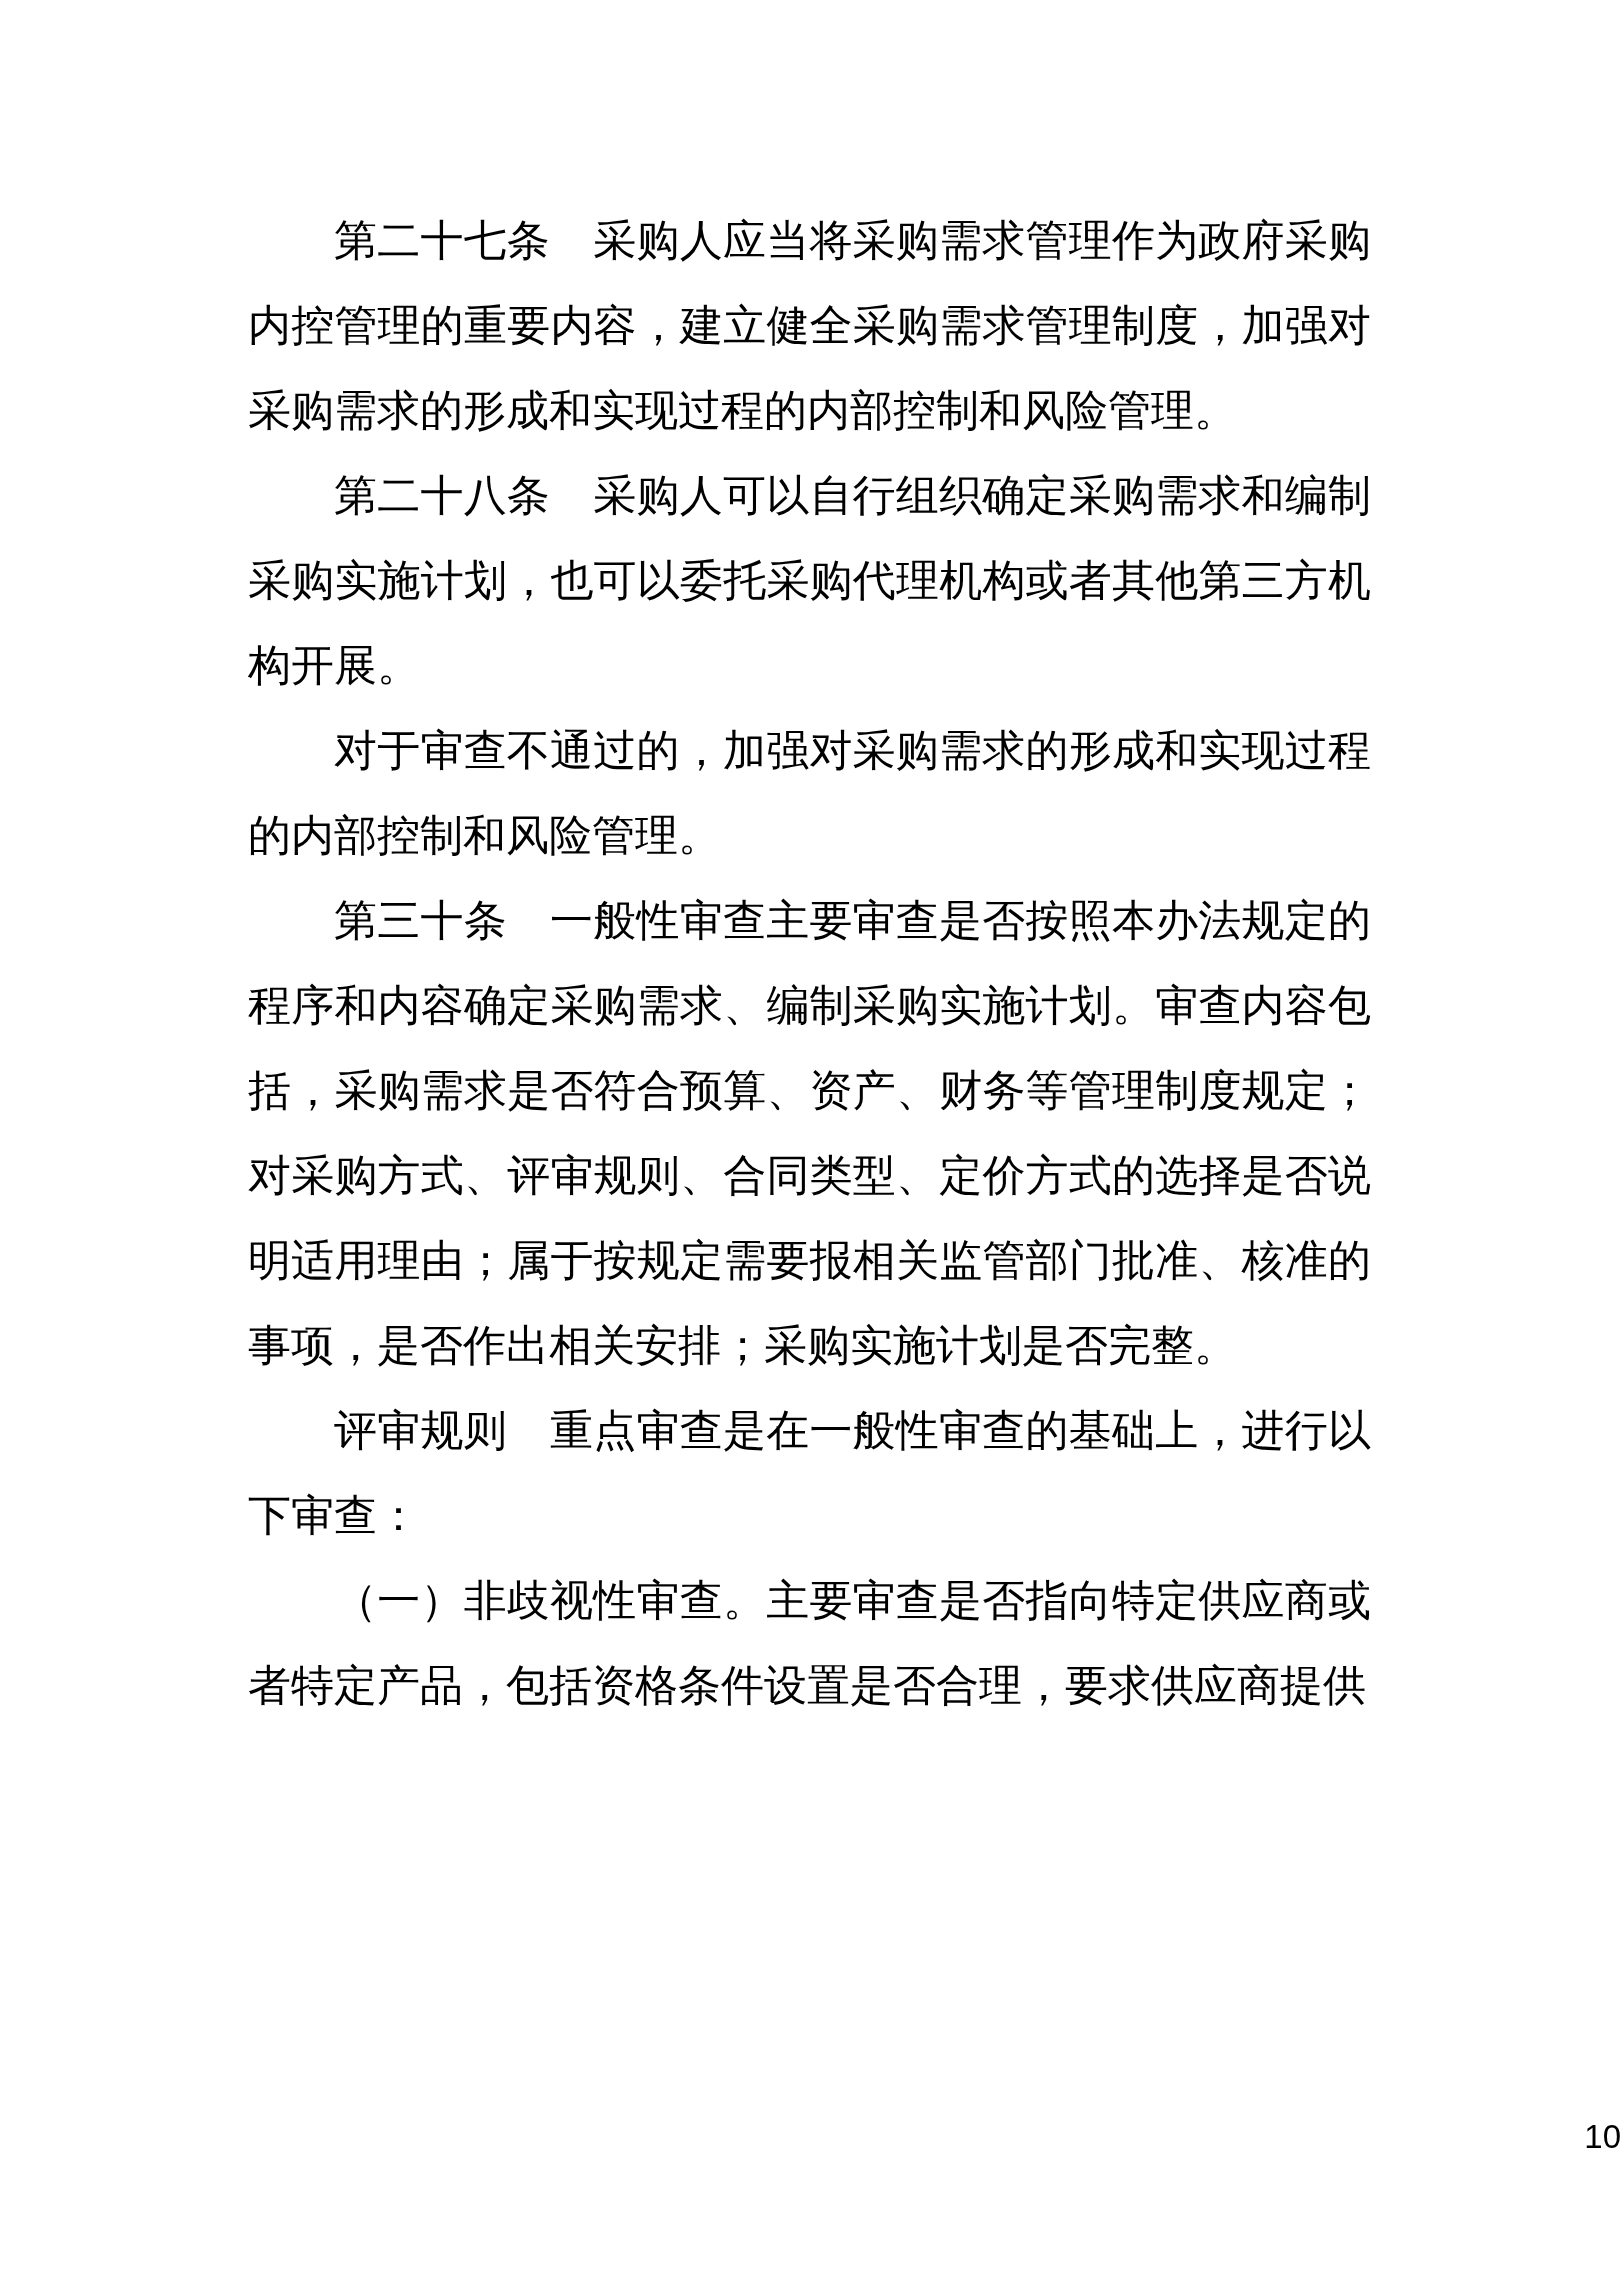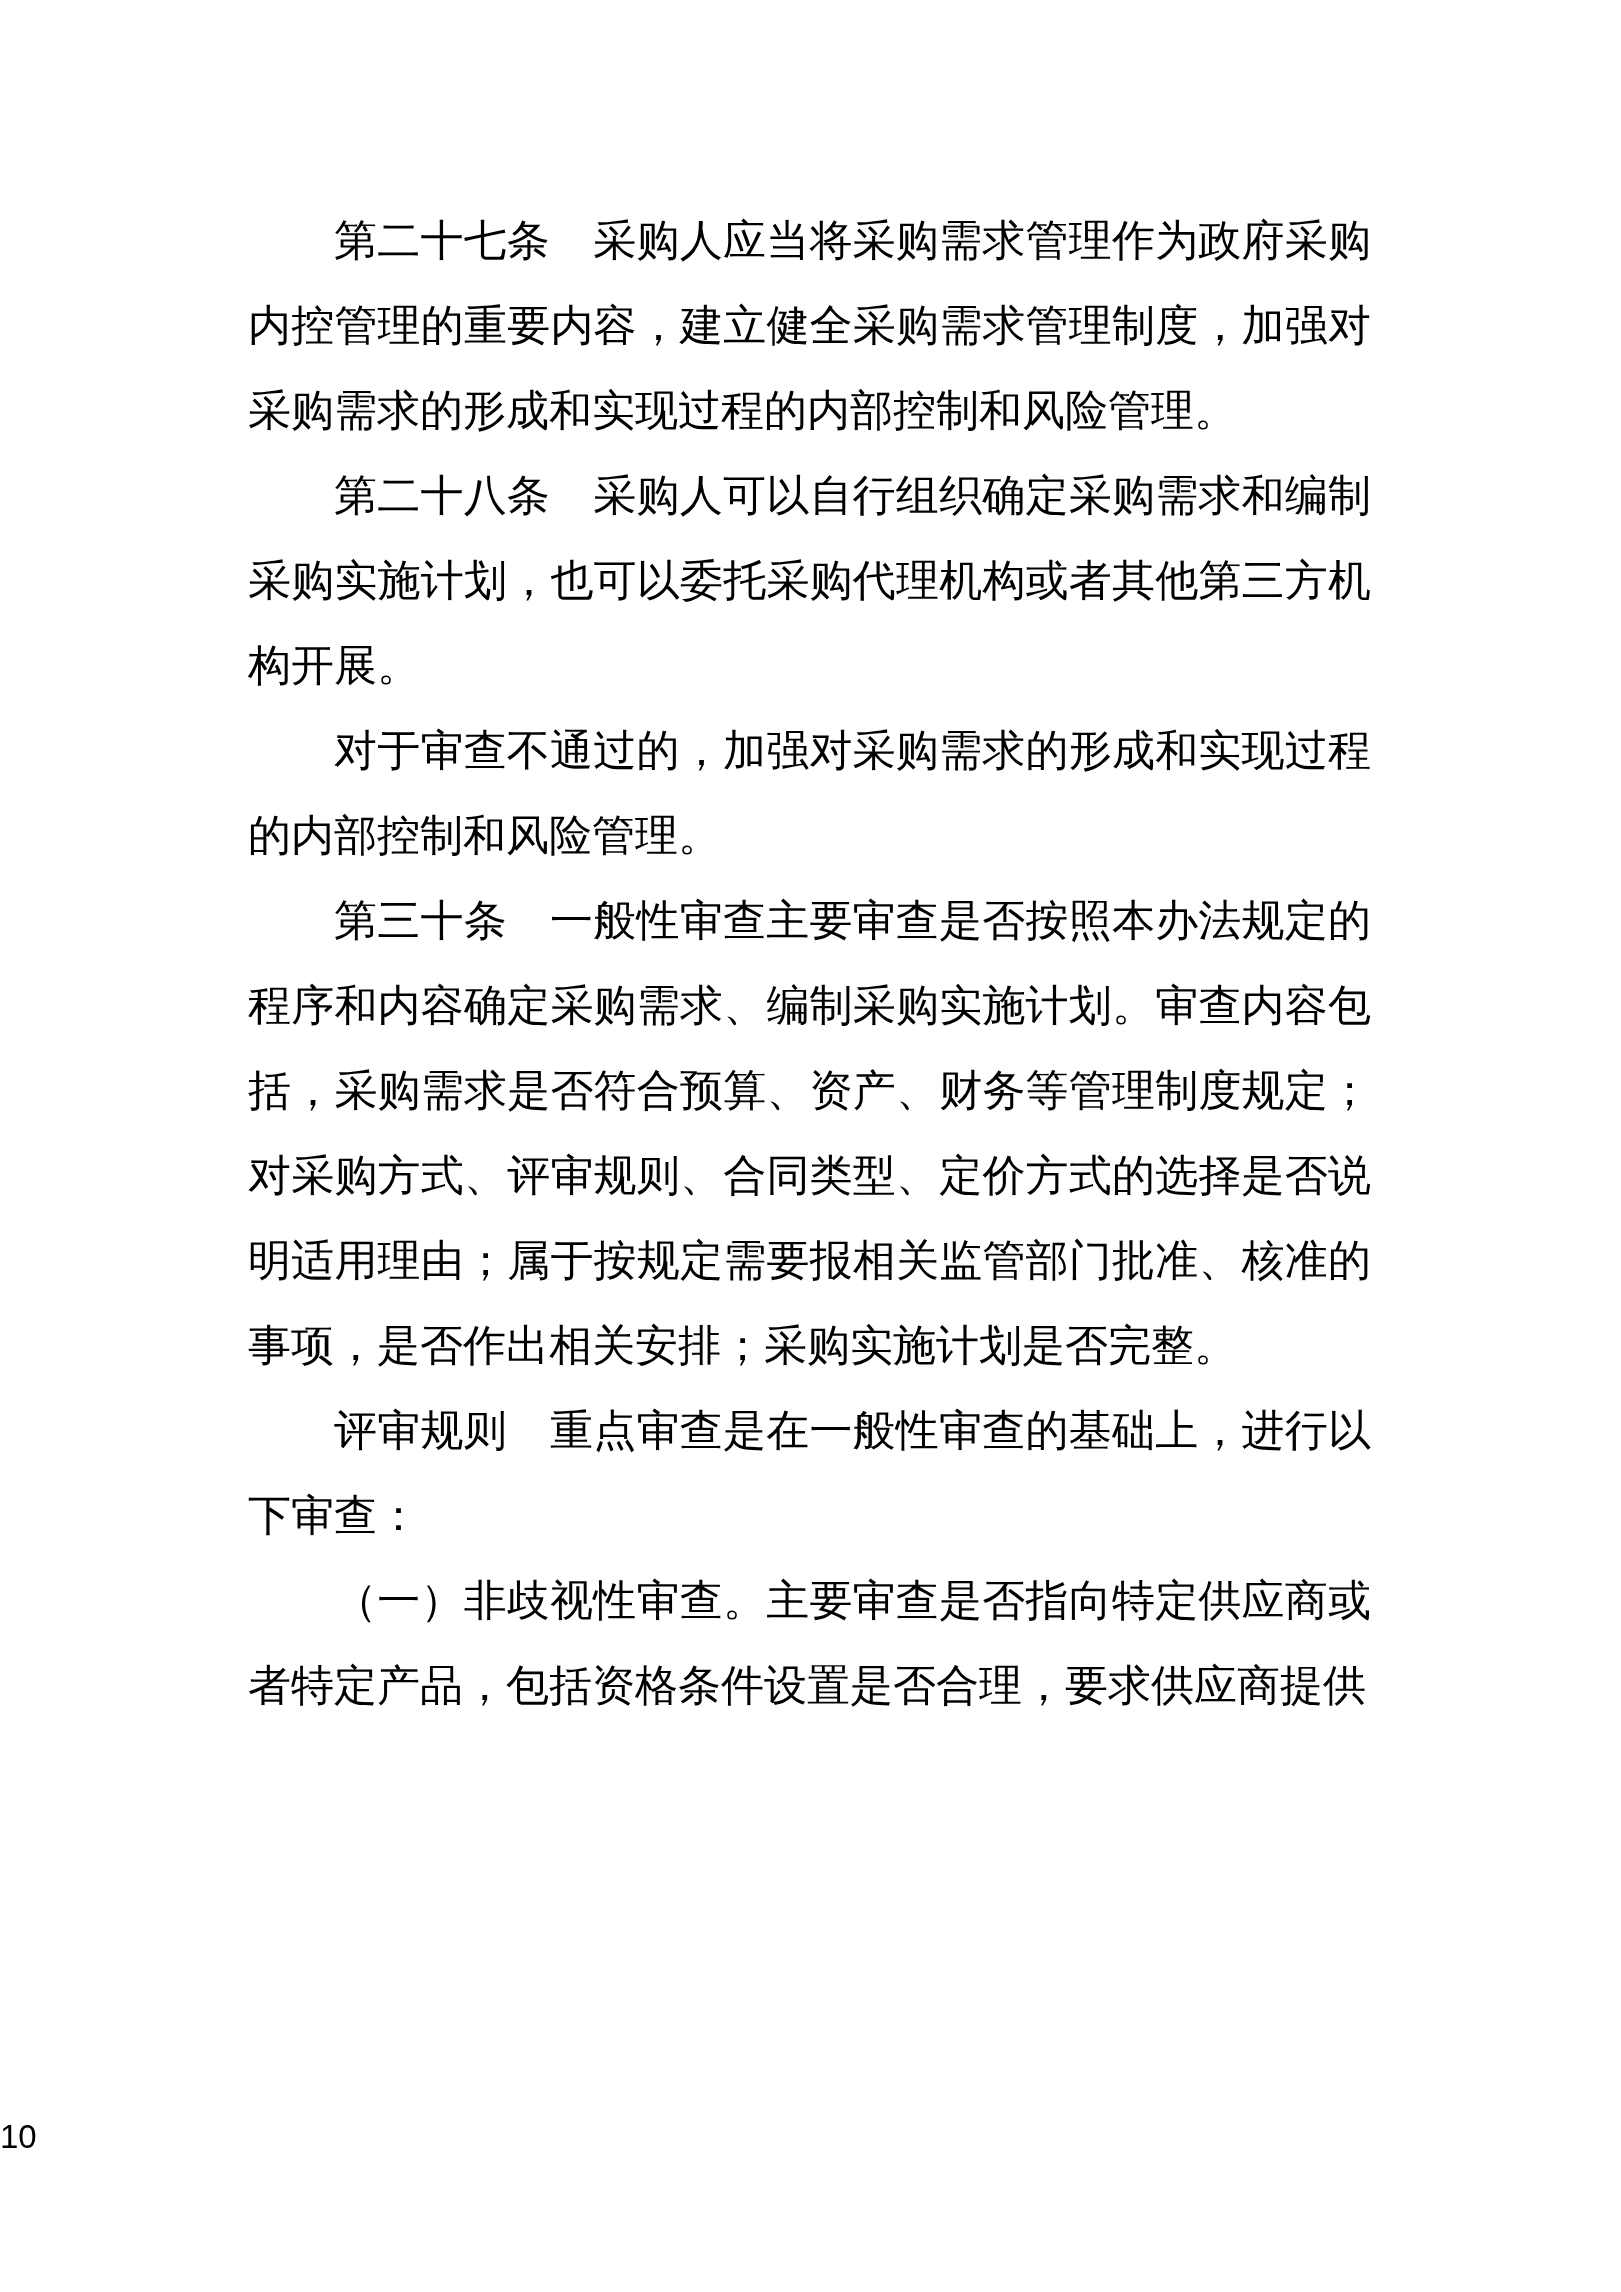--- a/index.html
+++ b/index.html
@@ -42,21 +42,21 @@
   }
   .article-head {
     font-weight: normal;
     font-family: "Liberation Sans", sans-serif;
   }
   .page-footer {
     position: absolute;
     left: 0;
     top: 2117px;
     width: 1621px;
-    text-align: left;
+    text-align: right;
     font-size: 33px;
     line-height: 39px;
     font-family: "Liberation Sans", sans-serif;
     color: #000000;
   }
 </style>
 </head>
 <body>
 
 <div class="page">

